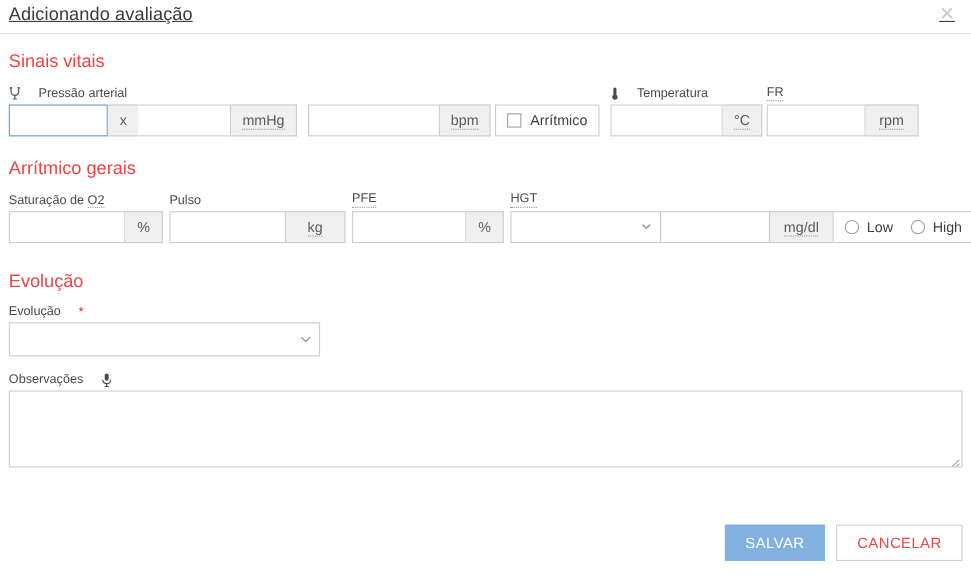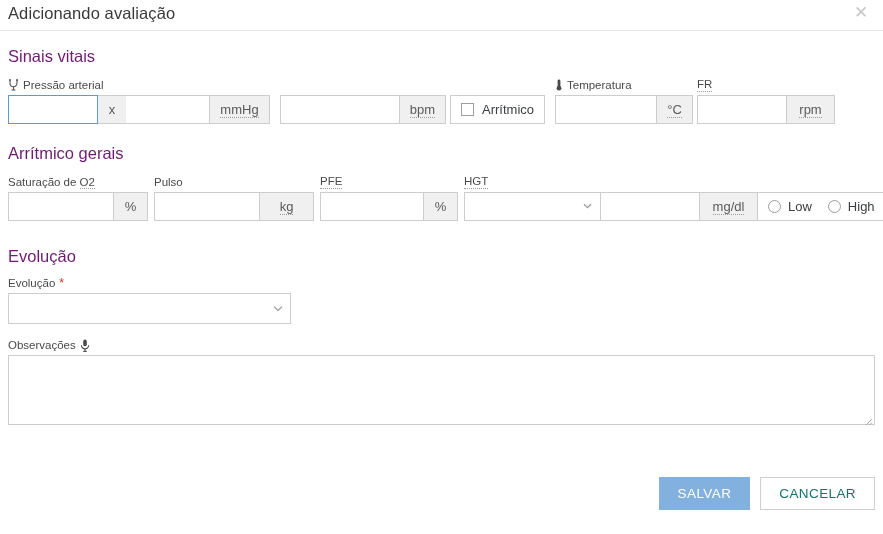--- a/index.html
+++ b/index.html
@@ -12,37 +12,38 @@
     overflow: hidden;
   }
   .dialog { position: relative; width: 883px; height: 534px; background:#fff; }
 
   
   .header {
     height: 31px;
     display: flex; align-items: flex-start; justify-content: space-between;
     padding: 2px 12px 0 8px;
     border-bottom: 1px solid #e6e6e6;
+    text-decoration: underline;
   }
   .dialog-title { font-size: 16.5px; color: #3a3a3a; letter-spacing: .1px; line-height: 22px; }
   .close-icon {
     width: 20px; height: 20px; line-height: 19px; text-align: center;
     color: #c9c9c9; font-size: 17px; cursor: pointer; user-select: none;
     margin-top: 1px;
   }
 
   
   .body { padding: 0 8px; }
   .section-title {
-    font-size: 16.5px; color: #701a75; font-weight: 400;
+    font-size: 16.5px; color: #ef4444; font-weight: 400;
     margin: 14px 0 0 0; line-height: 22px;
   }
   .field-label {
     font-size: 11.5px; color: #4a4a4a; line-height: 14px;
-    display: flex; align-items: center; gap: 4px; margin-bottom: 3px;
+    display: flex; align-items: center; gap: 16px; margin-bottom: 3px;
     white-space: nowrap;
   }
   .abbr { border-bottom: 1px dotted #9a9a9a; }
   .req { color: #d93025; font-size: 12px; line-height: 10px; }
 
   
   .row { display: flex; align-items: flex-end; }
 
   
   .ig { display: flex; height: 29px; }
@@ -103,21 +104,21 @@
   .footer {
     position: absolute; right: 8px; bottom: 24px;
     display: flex; gap: 10px; align-items: center;
   }
   .btn {
     height: 33px; padding: 0 18px; font-size: 13.5px; letter-spacing: .4px;
     display: flex; align-items: center; justify-content: center;
     cursor: pointer; user-select: none; font-family: "Liberation Sans", sans-serif;
   }
   .btn-primary { background: #82b1e0; color: #ffffff; border: 1px solid #82b1e0; }
-  .btn-secondary { background: #ffffff; color: #0f766e; border: 1px solid #cfcfcf; }
+  .btn-secondary { background: #ffffff; color: #ef4444; border: 1px solid #cfcfcf; }
 
   .icon { display:inline-flex; align-items:center; }
 </style>
 </head>
 <body>
 
 <div class="dialog">
 
   <div class="header">
     <div class="dialog-title">Adicionando avaliação</div>

